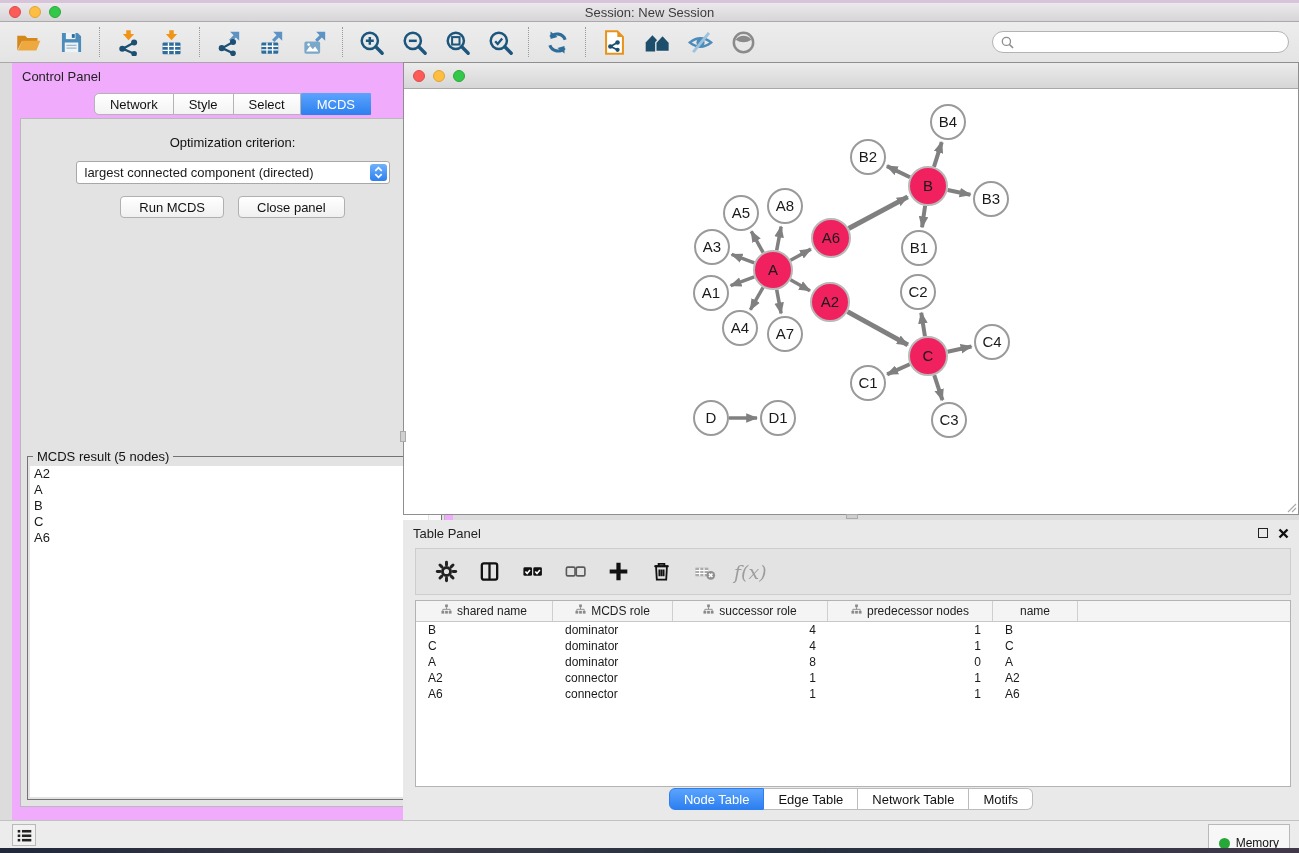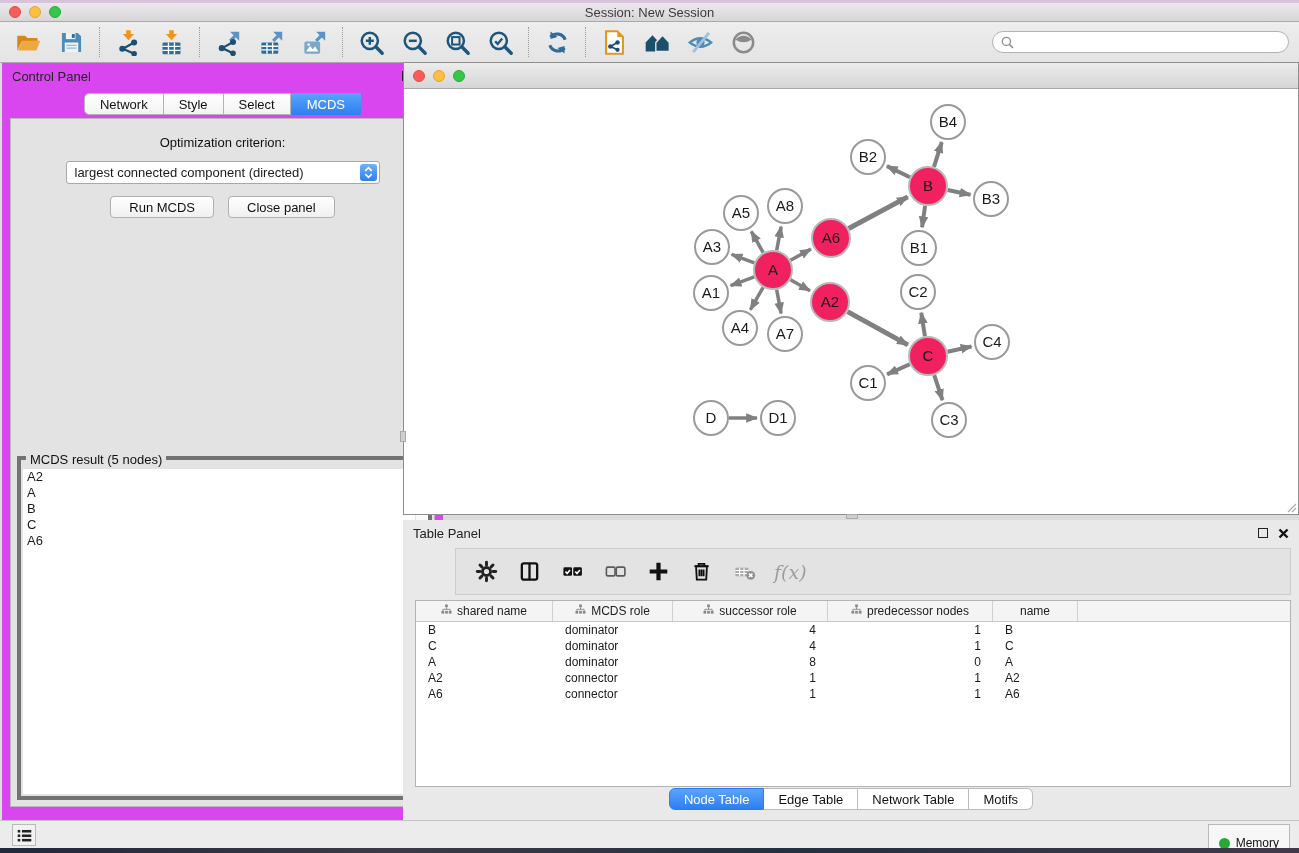--- a/index.html
+++ b/index.html
@@ -23,21 +23,21 @@
   .tb-group { display:flex; align-items:center; gap:9px; padding:0 11px; }
   .tb-sep { width:0; height:30px; border-left:1px dotted #9a9a9a; }
   .tb-btn { width:34px; height:32px; display:flex; align-items:center; justify-content:center; cursor:default; }
   .tb-btn svg { width:27px; height:27px; }
   #search-wrap { margin-left:auto; margin-right:10px; width:297px; height:22px; border:1px solid #b3b3b3;
     border-radius:12px; background:#fff; display:flex; align-items:center; padding:0 8px; }
   #search-wrap svg { width:13px; height:13px; flex:0 0 auto; }
   #search-wrap input { border:none; outline:none; flex:1; margin-left:5px; font-size:12px; background:transparent; }
 
   
-  #control-panel { position:absolute; left:2px; top:63px; width:441px; height:757px; background:#d946ef; }
+  #control-panel { position:absolute; left:12px; top:63px; width:441px; height:757px; background:#f0abfc; }
   .panel-head { height:26px; display:flex; align-items:center; padding:0 10px; }
   .panel-head .ph-title { flex:1; color:#222; }
   .ph-icons { display:flex; align-items:center; gap:10px; }
   .float-box { width:10px; height:10px; border:1.5px solid #222; background:transparent; }
   .close-x svg { width:11px; height:11px; display:block; }
 
   #cp-tabs { display:flex; justify-content:center; margin-top:4px; position:relative; z-index:2; }
   .cp-tab { height:22px; padding:0 15px; background:linear-gradient(#fff,#f3f3f3); border:1px solid #b4b4b4;
     border-left-width:0; display:flex; align-items:center; font-size:13px; color:#111; }
   .cp-tab:first-child { border-left-width:1px; border-radius:5px 0 0 5px; }
@@ -46,40 +46,40 @@
   #cp-inner { position:absolute; left:8px; right:8px; top:55px; bottom:13px; background:#e3e3e3; border:1px solid #b9b9b9; }
   #opt-label { text-align:center; margin-top:16px; color:#111; }
   #criterion { width:314px; height:23px; margin:11px auto 0; background:#fff; border:1px solid #a8a8a8; border-radius:3px;
     display:flex; align-items:center; padding-left:8px; position:relative; }
   #criterion .stepper { position:absolute; right:2px; top:2px; bottom:2px; width:17px; border-radius:3px;
     background:linear-gradient(#6fb1fc,#2d7ff0); display:flex; align-items:center; justify-content:center; }
   .cp-buttons { display:flex; justify-content:center; gap:14px; margin-top:12px; }
   .cp-btn { height:22px; padding:0 18px; background:linear-gradient(#fff,#f0f0f0); border:1px solid #b0b0b0;
     border-radius:4px; font-size:13px; color:#111; display:flex; align-items:center; }
 
-  #result-box { position:absolute; left:6px; right:2px; top:337px; bottom:6px; border:4px solid #737373; }
+  #result-box { position:absolute; left:6px; right:2px; top:337px; bottom:6px; border:1px solid #737373; }
   #result-title { position:absolute; top:-8px; left:5px; background:#e3e3e3; padding:0 4px; color:#111; }
   #result-list { position:absolute; left:2px; right:2px; top:9px; bottom:2px; background:#fff; overflow:hidden; }
   #result-scroll { position:absolute; right:0; top:0; bottom:0; width:13px; background:#fafafa; border-left:1px solid #e4e4e4; }
   .result-item { padding-left:4px; line-height:16px; font-size:13px; }
 
   
   #network-window { position:absolute; left:403px; top:62px; width:896px; height:453px; border:1px solid #8f8f8f; background:#fff; }
   #nw-titlebar { height:26px; background:linear-gradient(#ececec,#d6d6d6); border-bottom:1px solid #a8a8a8;
     display:flex; align-items:center; position:relative; }
   #nw-titlebar .title { position:absolute; left:0; right:0; text-align:center; color:#333; }
   #graph-canvas { position:absolute; left:0; right:0; top:26px; bottom:0; background:#fff; overflow:hidden; }
   #resize-grip { position:absolute; right:1px; bottom:1px; width:12px; height:12px; }
   .split-handle-v { position:absolute; left:-4px; top:368px; width:6px; height:11px; background:#cfcfcf; border:1px solid #aaa; }
   .split-handle-h { position:absolute; left:442px; bottom:-5px; width:12px; height:5px; background:#cfcfcf; border:1px solid #aaa; }
 
   
   #table-panel { position:absolute; left:403px; top:520px; width:896px; height:300px; background:#e9e9e9; }
   #tp-toolbar { position:absolute; left:12px; right:8px; top:28px; height:47px; background:#e3e3e3;
-    border:1px solid #cdcdcd; display:flex; align-items:center; gap:17px; padding-left:17px;margin-left:40px; }
+    border:1px solid #cdcdcd; display:flex; align-items:center; gap:17px; padding-left:17px; }
   .tp-btn { width:26px; height:26px; display:flex; align-items:center; justify-content:center; }
   .tp-btn svg { width:23px; height:23px; }
   #fx-label { font-family:"DejaVu Serif","Liberation Serif",serif; font-style:italic; font-size:19px; color:#9d9d9d; }
 
   #tp-table { position:absolute; left:12px; right:8px; top:80px; height:187px; background:#fff; border:1px solid #b3b3b3; overflow:hidden; }
   #tp-header { display:flex; height:21px; background:#f4f4f4; border-bottom:1px solid #c8c8c8; }
   .th { display:flex; align-items:center; justify-content:center; gap:5px; border-right:1px solid #cfcfcf;
     font-size:12px; color:#222; overflow:hidden; }
   .th:last-child { border-right:none; }
   .tr { display:flex; height:16px; }

